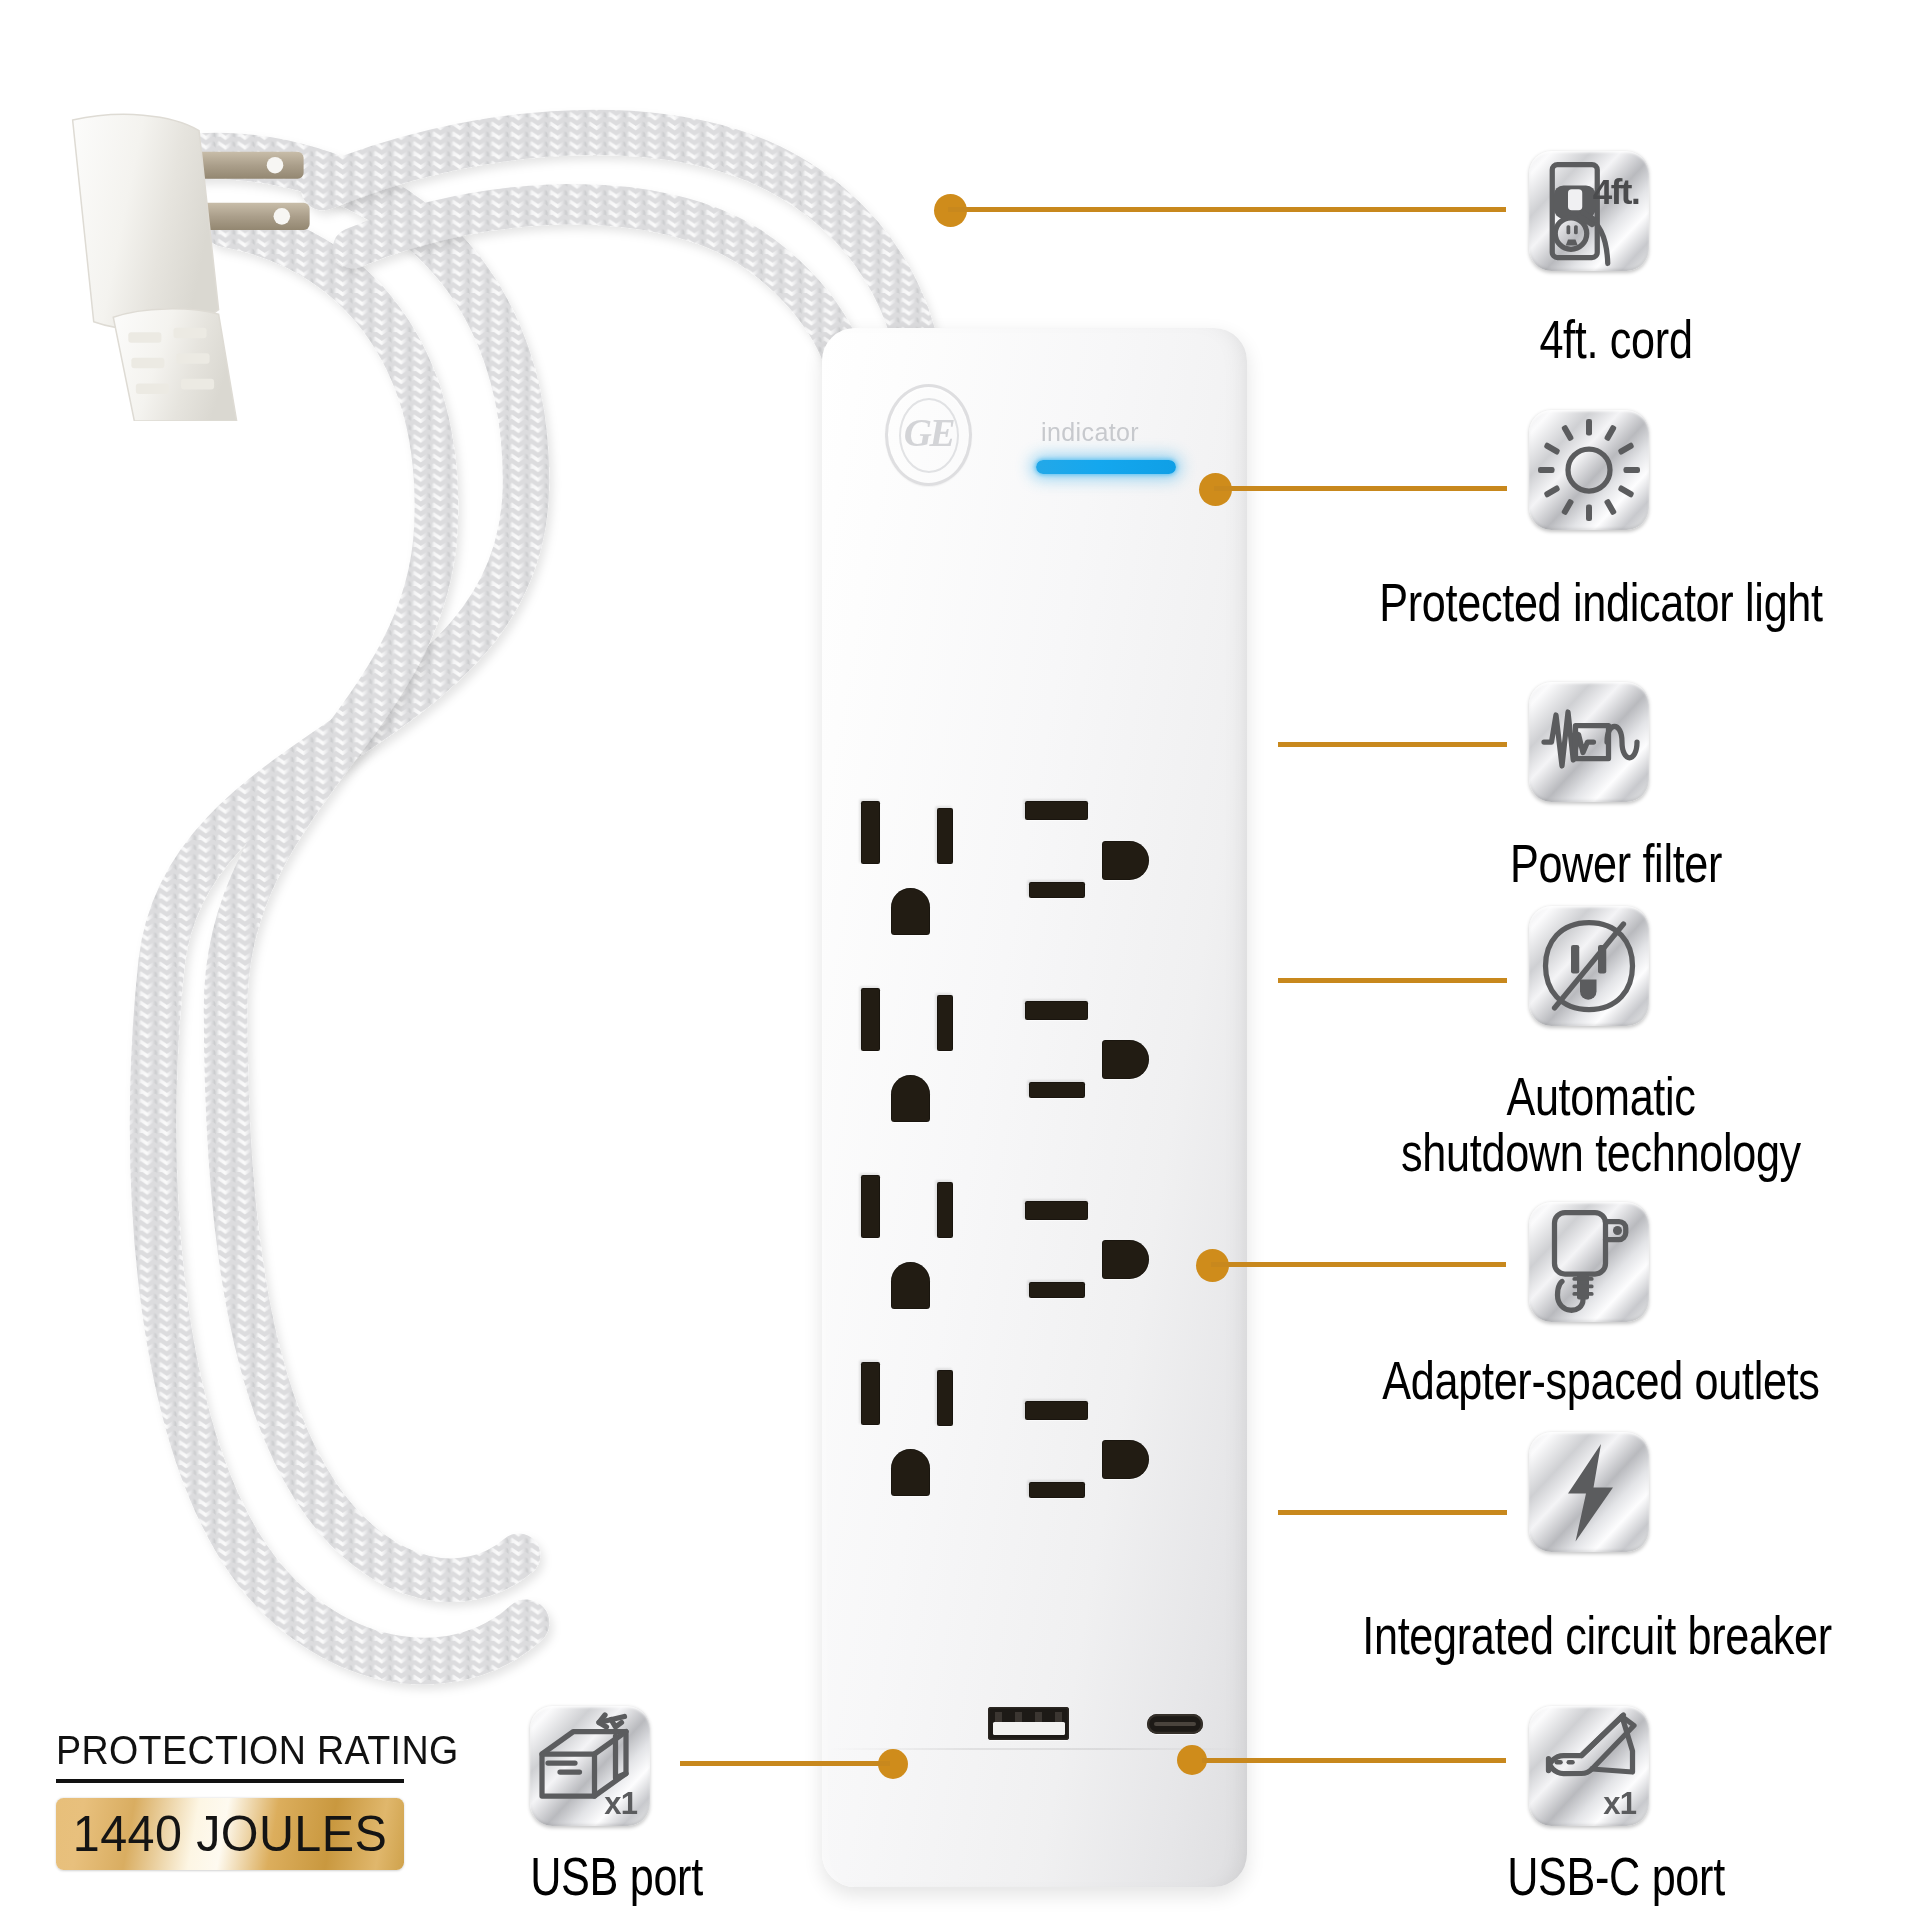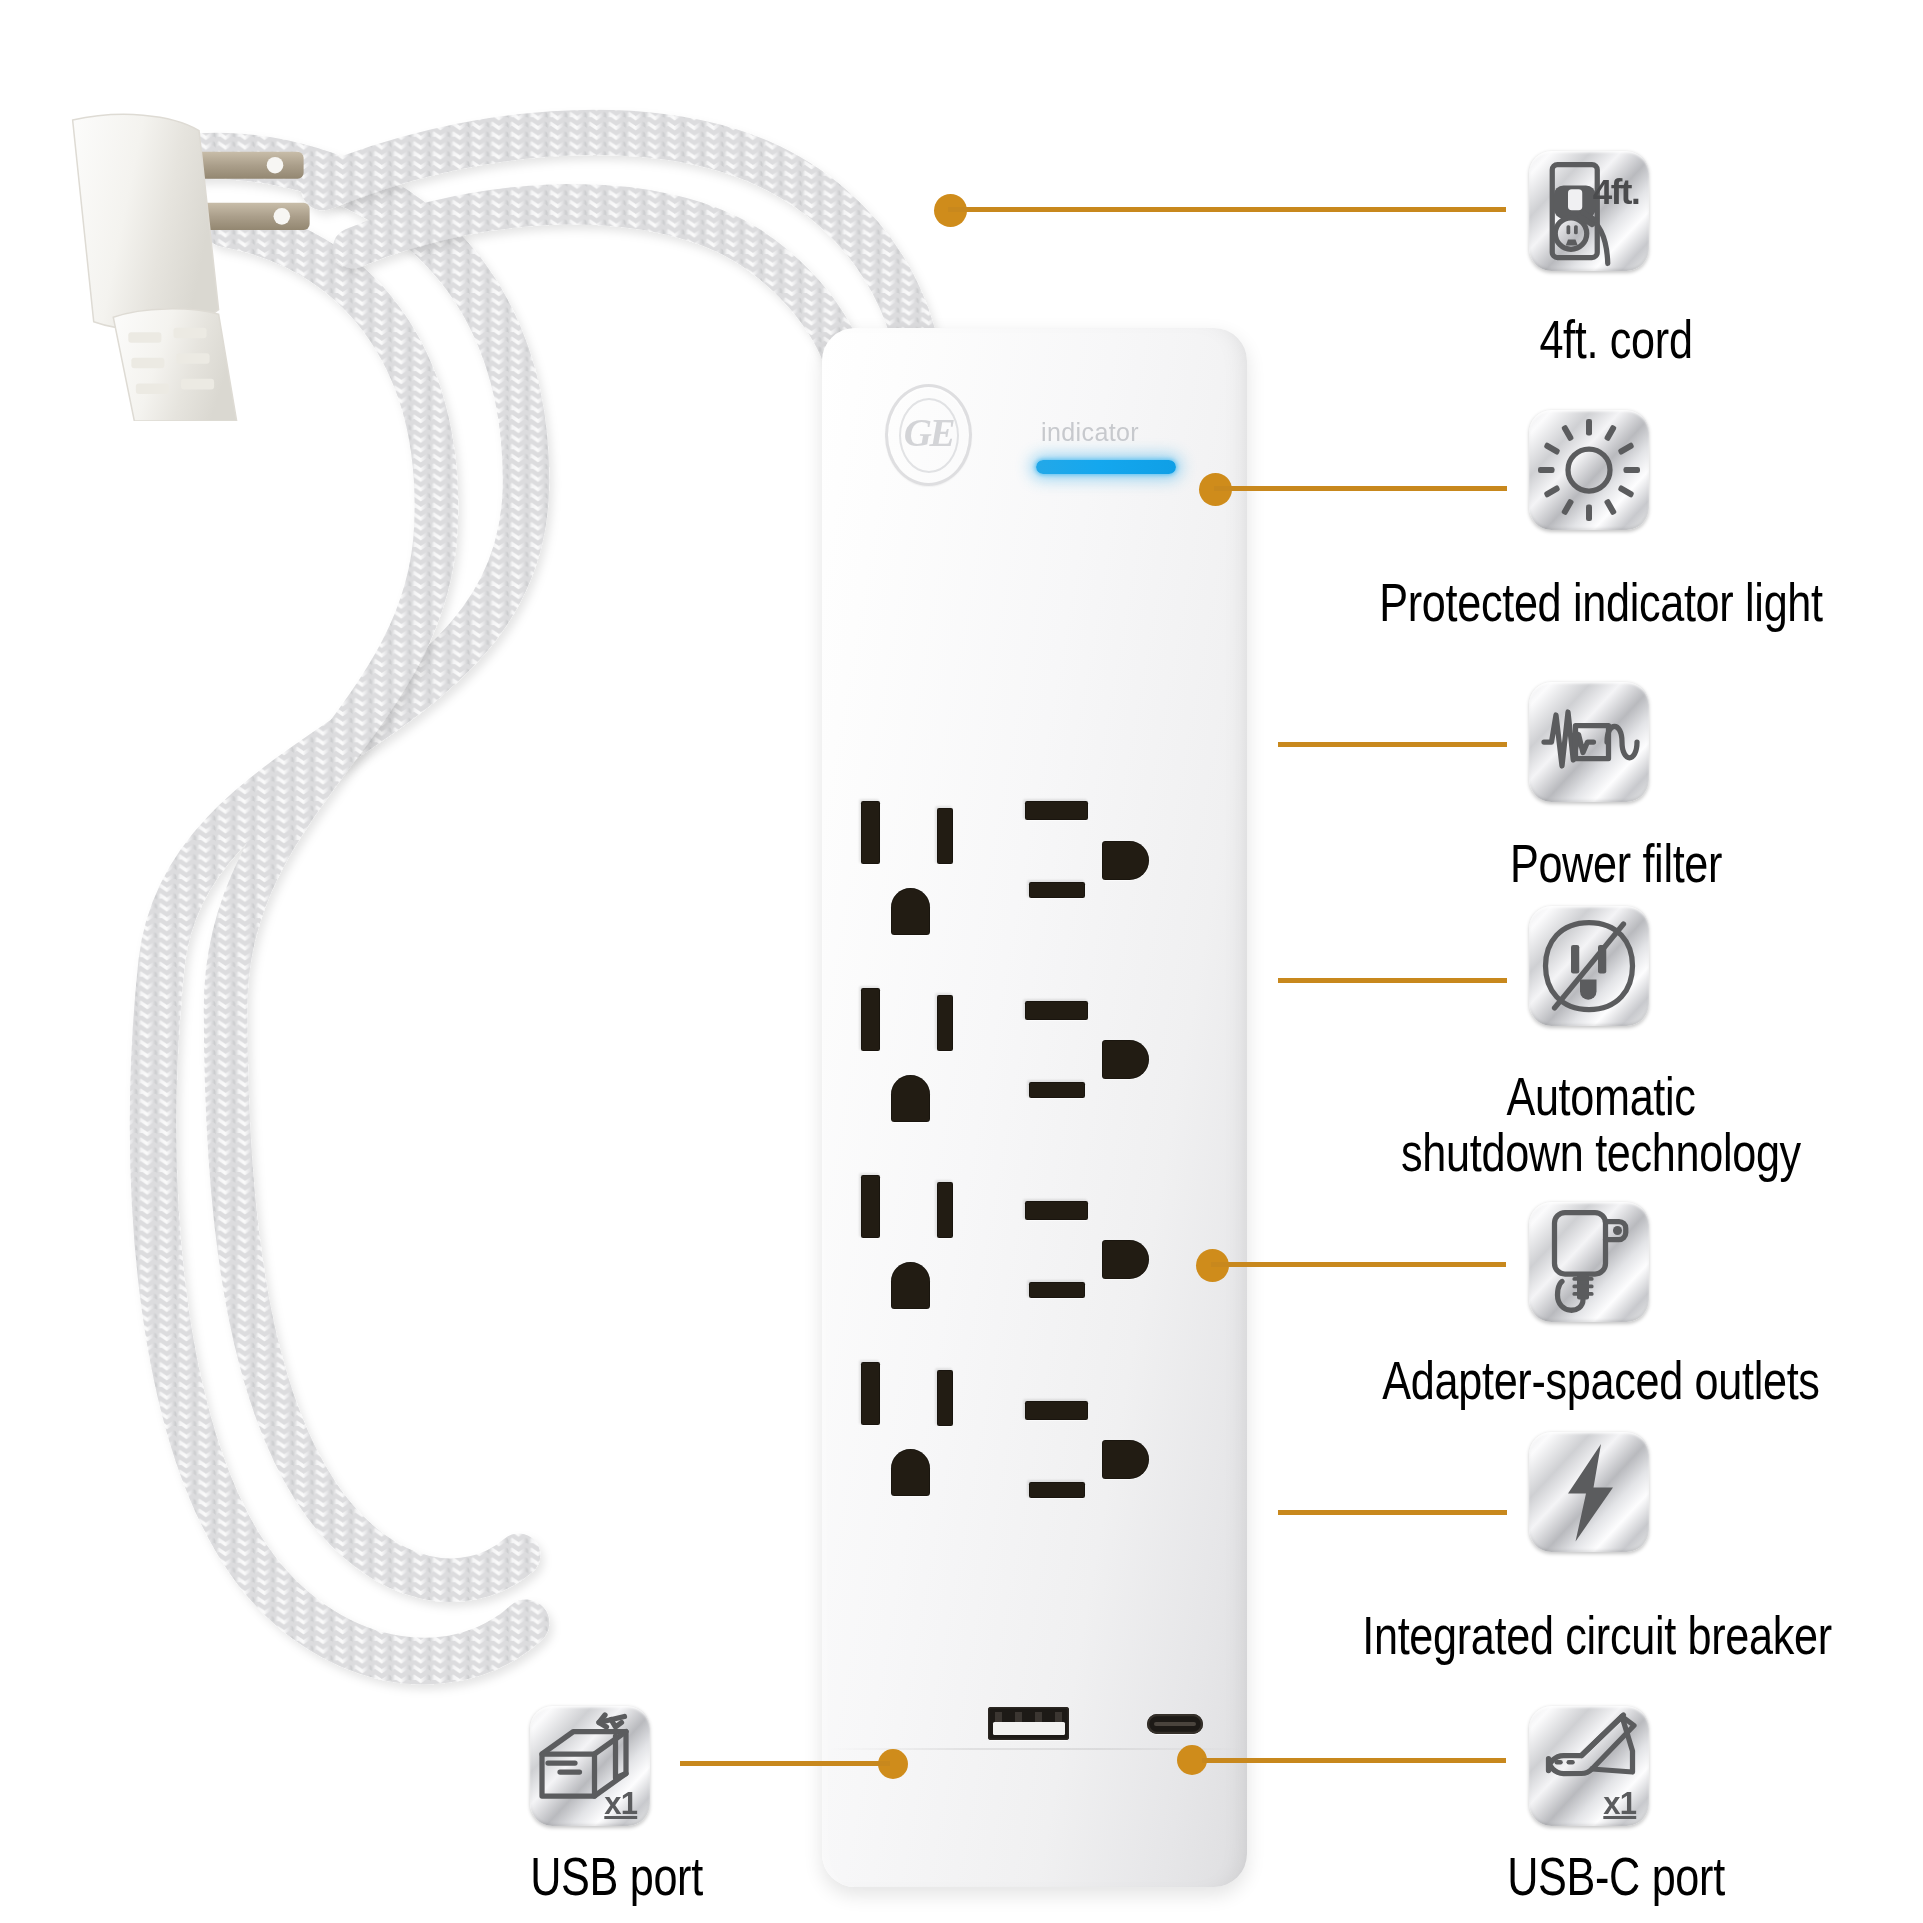--- a/index.html
+++ b/index.html
@@ -48,21 +48,21 @@
       inset 0 1.5px 2.3px rgba(255,255,255,0.95),
       inset 0 -1.5px 3px rgba(0,0,0,0.10);
     display:flex;align-items:center;justify-content:center;
   }
   .badge svg{display:block;}
   .badge .ic{fill:none;stroke:#5b5c5e;stroke-width:7;stroke-linecap:round;stroke-linejoin:round;}
   .badge .icf{fill:#5b5c5e;stroke:none;}
   .badge-x1{
     position:absolute;right:12.8px;bottom:4.5px;
     font-family:"Liberation Sans","DejaVu Sans",sans-serif;
-    font-size:31px;color:#5b5c5e;font-weight:600;letter-spacing:-0.8px;text-decoration:underline;
+    font-size:31px;color:#5b5c5e;font-weight:600;letter-spacing:-0.8px;
   }
   .badge-4ft{
     position:absolute;right:9.8px;top:21px;
     font-family:"Liberation Sans","DejaVu Sans",sans-serif;
     font-size:35px;color:#4a4b4d;font-weight:700;letter-spacing:-1.5px;
   }
 
   
   .leader{position:absolute;height:5.3px;background:#c8881d;}
   .dot{position:absolute;width:33px;height:33px;border-radius:50%;background:#cf8c1b;}
@@ -441,15 +441,22 @@
   <div class="feat-label" style="left:1278px;top:1125px;width:646px;">shutdown technology</div>
 
   <div class="feat-label" style="left:1278px;top:1353px;width:646px;">Adapter-spaced outlets</div>
 
   <div class="feat-label" style="left:1270px;top:1608px;width:654px;">Integrated circuit breaker</div>
 
   <div class="feat-label" style="left:406px;top:1849px;width:421px;">USB port</div>
 
   <div class="feat-label" style="left:1383px;top:1849px;width:466px;">USB-C port</div>
 
+  <div class="pr-wrap">
+    <div class="pr-title">PROTECTION RATING</div>
+    <div class="pr-rule"></div>
+    <div class="pr-badge">
+      <span>1440 JOULES</span>
+    </div>
+  </div>
 
 </div>
 
 
 </body></html>

